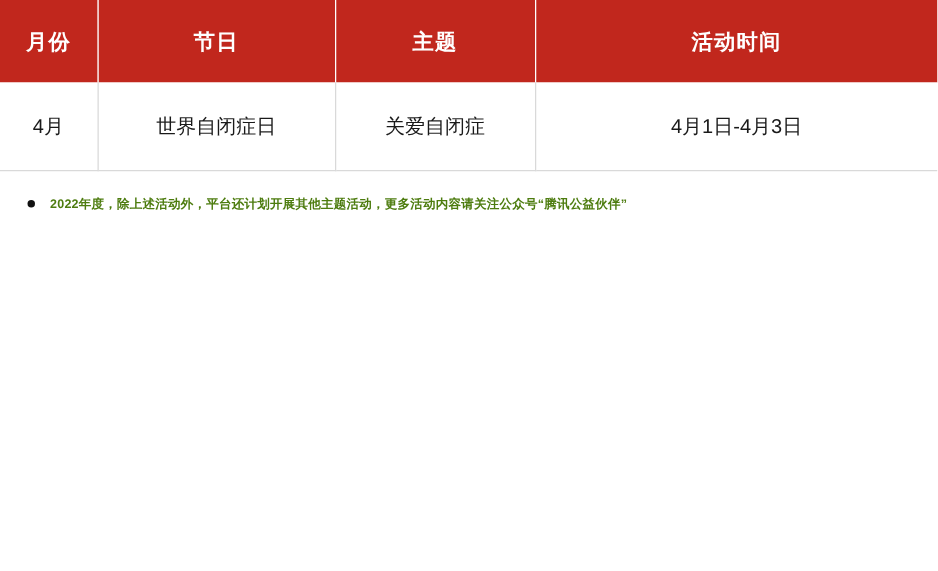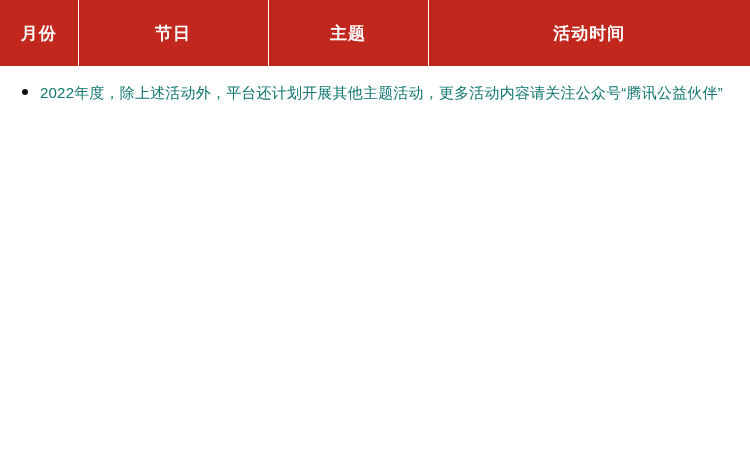--- a/index.html
+++ b/index.html
@@ -71,24 +71,24 @@
   }
   .bullet {
     width: 6px;
     height: 6px;
     border-radius: 50%;
     background: #111111;
     flex: 0 0 auto;
     margin: 9px 12px 0 4px;
   }
   .note-text {
-    font-size: 15px;
+    font-size: 10px;
     line-height: 26px;
-    color: #0f766e;
-    font-weight: normal;
+    color: #4d7c0f;
+    font-weight: bold;
     letter-spacing: 0.2px;
   }
 </style>
 </head>
 <body>
 
 <div class="page">
 
   <table class="schedule">
     <colgroup>
@@ -99,20 +99,26 @@
     </colgroup>
     <thead>
       <tr>
         <th>月份</th>
         <th>节日</th>
         <th>主题</th>
         <th>活动时间</th>
       </tr>
     </thead>
     <tbody>
+      <tr>
+        <td>4月</td>
+        <td>世界自闭症日</td>
+        <td>关爱自闭症</td>
+        <td>4月1日-4月3日</td>
+      </tr>
     </tbody>
   </table>
 
   <div class="notes">
     <div class="note-item">
       <span class="bullet"></span>
       <span class="note-text">2022年度，除上述活动外，平台还计划开展其他主题活动，更多活动内容请关注公众号“腾讯公益伙伴”</span>
     </div>
   </div>
 

